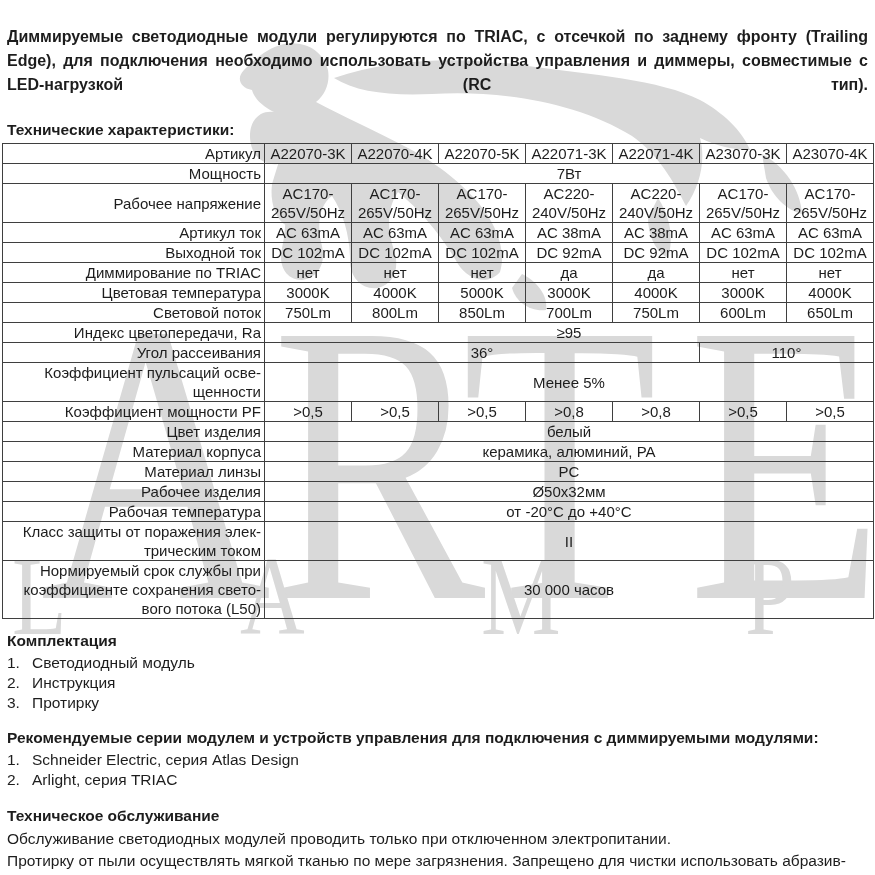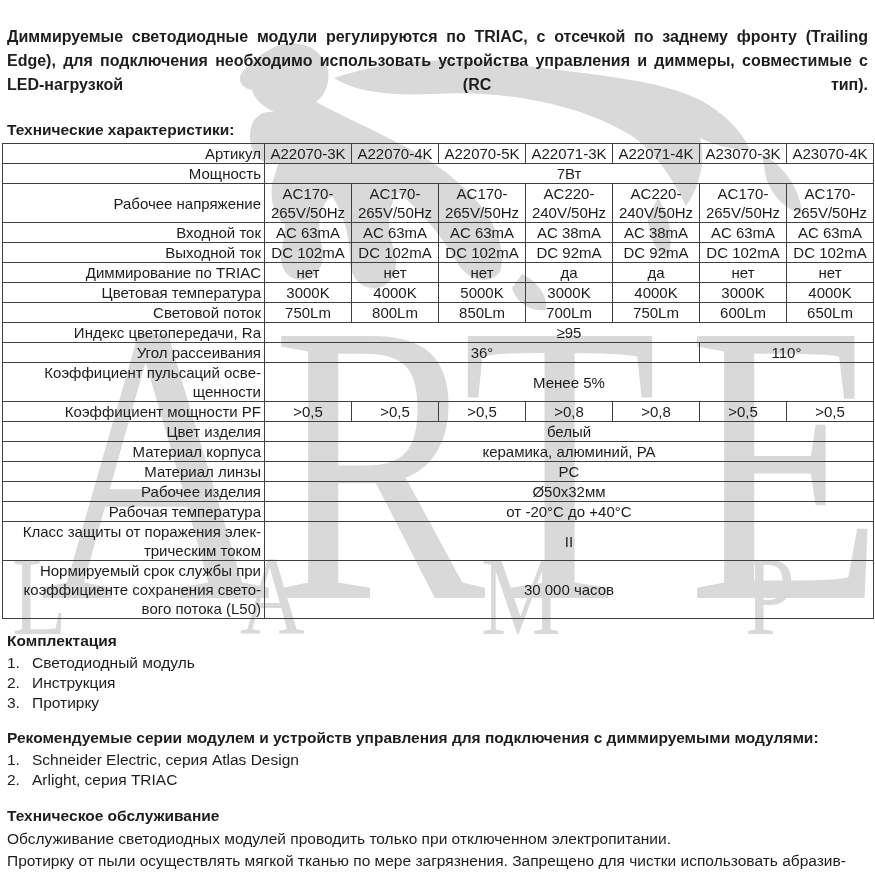--- a/index.html
+++ b/index.html
@@ -120,21 +120,21 @@
           <td class="lbl">Рабочее напряжение</td>
           <td>AC170-265V/50Hz</td>
           <td>AC170-265V/50Hz</td>
           <td>AC170-265V/50Hz</td>
           <td>AC220-240V/50Hz</td>
           <td>AC220-240V/50Hz</td>
           <td>AC170-265V/50Hz</td>
           <td>AC170-265V/50Hz</td>
         </tr>
         <tr>
-          <td class="lbl">Входной ток</td>
+          <td class="lbl">Артикул ток</td>
           <td>AC 63mA</td>
           <td>AC 63mA</td>
           <td>AC 63mA</td>
           <td>AC 38mA</td>
           <td>AC 38mA</td>
           <td>AC 63mA</td>
           <td>AC 63mA</td>
         </tr>
         <tr>
           <td class="lbl">Выходной ток</td>

